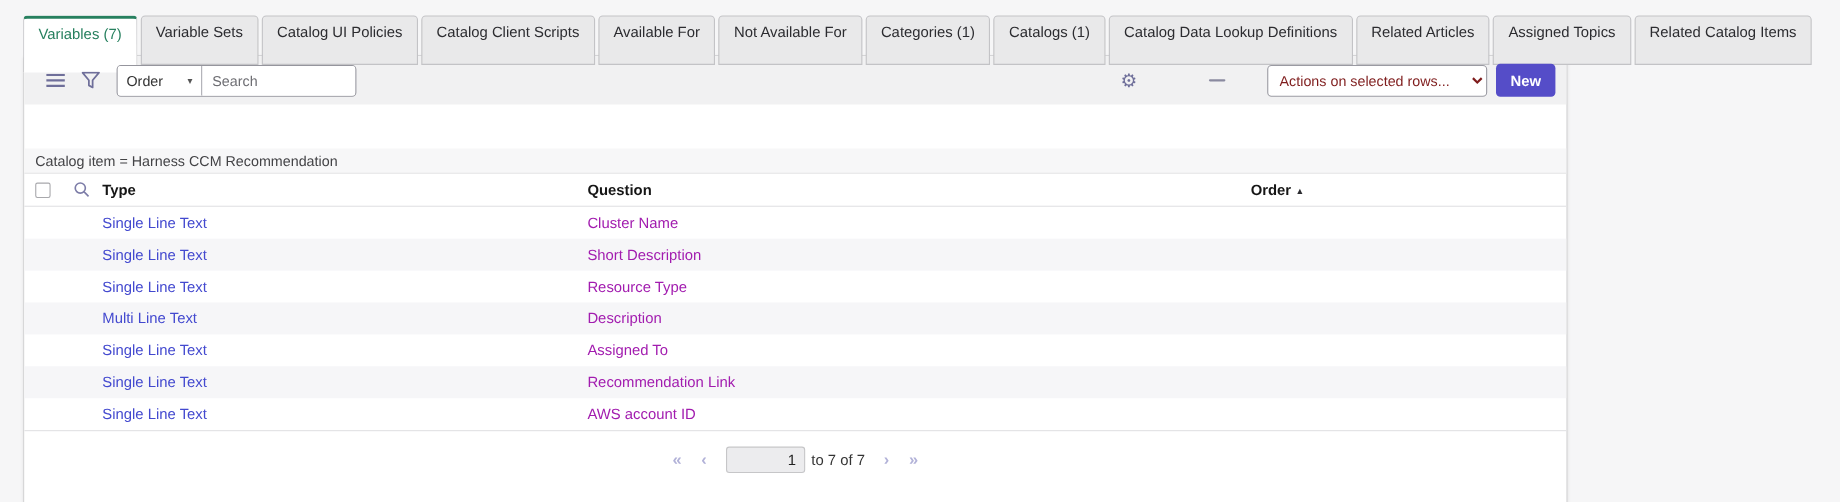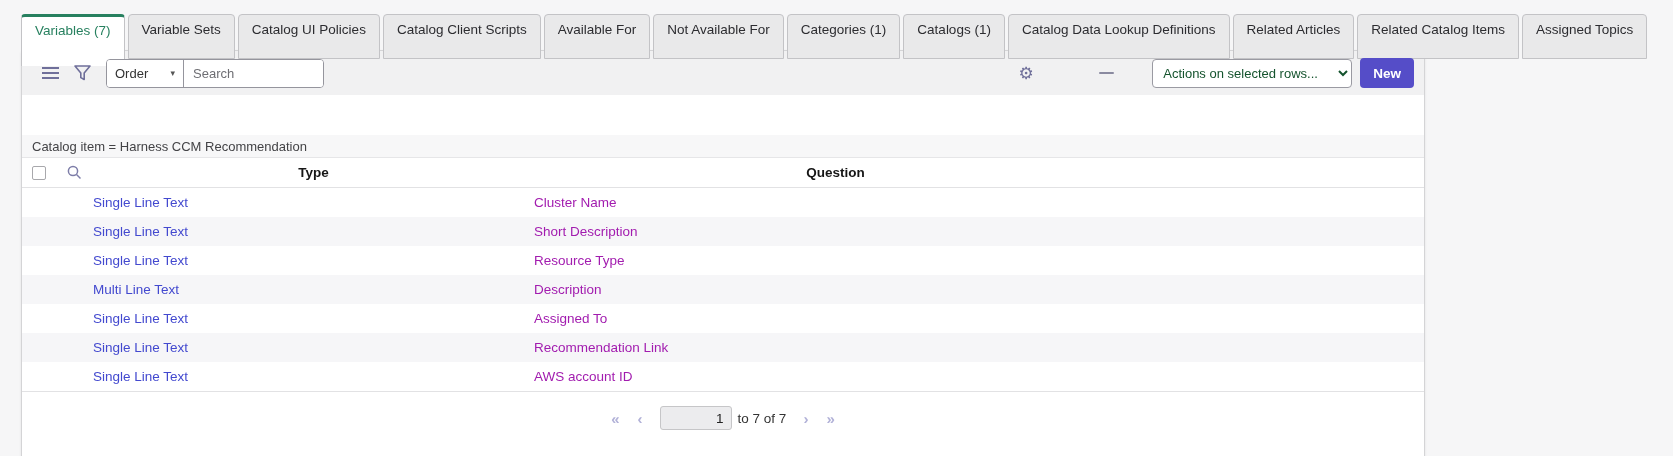--- a/index.html
+++ b/index.html
@@ -44,33 +44,33 @@
   .combo-caret { font-size:9px; color:#555; }
   .search-input { width:139px; border:none; outline:none; font-size:13px; padding:0 9px; font-family:inherit; color:#333; }
   .search-input::placeholder { color:#6e6e73; }
   .toolbar-right { margin-left:auto; display:flex; align-items:center; }
   .gear-glyph { font-size:17px; color:#6f6f9a; line-height:1; }
   .gear-wrap { margin-right:56px; }
   .minus-bar { width:15px; height:2px; background:#8a8aa0; border-radius:1px; }
   .minus-wrap { margin-right:34px; }
   .actions-select {
     height:29px; width:200px; border:1px solid #9a9aa2; border-radius:4px; background:#fff;
-    font-size:13px; color:#14532d; font-family:inherit; padding:0 6px; margin-right:8px;
+    font-size:13px; color:#7f1d1d; font-family:inherit; padding:0 6px; margin-right:8px;
   }
   .new-btn {
     height:30px; padding:0 13px; background:#554dc8; color:#fff; border:none; border-radius:4px;
     font-size:13.5px; font-weight:bold; font-family:inherit; cursor:pointer;
   }
 
   
   .breadcrumb-row { height:23px; background:#f7f7f8; display:flex; align-items:center; padding-left:10px;
     font-size:13px; color:#434346; border-bottom:1px solid #e6e6e8;margin-top:40px; }
 
   
-  .thead { display:flex; height:30px; align-items:center; border-bottom:1px solid #e2e2e4; font-weight:bold; font-size:13.5px; color:#161616;text-align:center; }
+  .thead { display:flex; height:30px; align-items:center; border-bottom:1px solid #e2e2e4; font-weight:bold; font-size:13.5px; color:#161616; }
   .col-pad { width:10px; flex:none; }
   .col-cb  { width:24px; flex:none; display:flex; align-items:center; }
   .col-ic  { width:37px; flex:none; display:flex; align-items:center; justify-content:center; }
   .col-type { width:441px; flex:none; }
   .col-q    { width:603px; flex:none; }
   .col-order{ flex:1; }
   .checkbox { width:14px; height:14px; border:1px solid #a8a8ac; border-radius:2px; background:#fff; cursor:pointer; }
   .sort-arrow { font-size:8px; margin-left:4px; color:#2c2c30; vertical-align:1px; }
 
   .trow { display:flex; height:29px; align-items:center; font-size:13.5px; }
@@ -99,22 +99,22 @@
       <div class="tab active">Variables (7)</div>
       <div class="tab">Variable Sets</div>
       <div class="tab">Catalog UI Policies</div>
       <div class="tab">Catalog Client Scripts</div>
       <div class="tab">Available For</div>
       <div class="tab">Not Available For</div>
       <div class="tab">Categories (1)</div>
       <div class="tab">Catalogs (1)</div>
       <div class="tab">Catalog Data Lookup Definitions</div>
       <div class="tab">Related Articles</div>
+      <div class="tab">Assigned Topics</div>
       <div class="tab">Related Catalog Items</div>
-      <div class="tab">Assigned Topics</div>
     </div>
 
   <div class="card">
 
     <div class="toolbar">
       <span class="icon-btn menu-icon">
         <svg width="17" height="12" viewBox="0 0 17 12">
             <g stroke="#6f6f9a" stroke-width="2">
               <line x1="0" y1="1" x2="17" y2="1"></line>
               <line x1="0" y1="6" x2="17" y2="6"></line>
@@ -158,20 +158,23 @@
           <span class="checkbox"></span>
         </span>
       <span class="col-ic">
         <svg width="15" height="15" viewBox="0 0 15 15">
             <circle cx="6" cy="6" r="4.6" fill="none" stroke="#7d7da8" stroke-width="1.5"></circle>
             <line x1="9.5" y1="9.5" x2="13.5" y2="13.5" stroke="#7d7da8" stroke-width="1.5"></line>
           </svg>
       </span>
       <span class="col-type">Type</span>
       <span class="col-q">Question</span>
+      <span class="col-order">
+        <span>Order</span><span class="sort-arrow">▲</span>
+      </span>
     </div>
 
     <div>
         <div class="trow">
           <span class="col-pad"></span>
           <span class="col-cb"></span>
           <span class="col-ic"></span>
           <span class="col-type"><a class="type-link">Single Line Text</a></span>
           <span class="col-q q-text">Cluster Name</span>
           <span class="col-order"></span>

